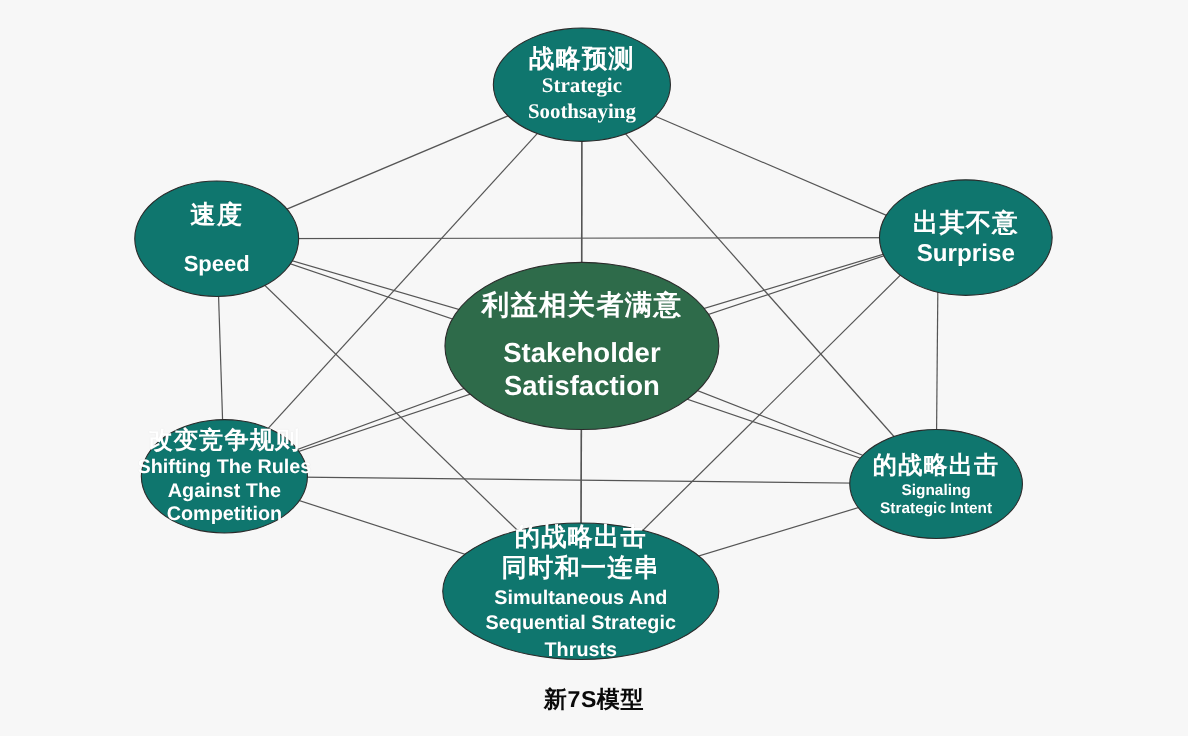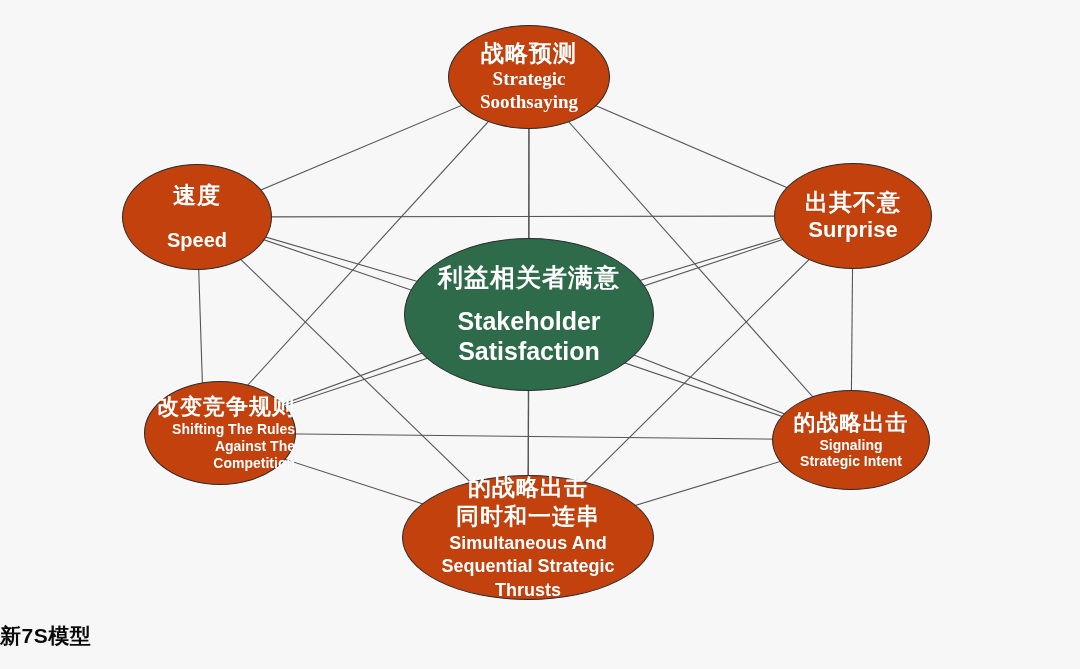--- a/index.html
+++ b/index.html
@@ -35,21 +35,21 @@
     display: flex;
     flex-direction: column;
     align-items: center;
     justify-content: center;
     text-align: center;
     color: #ffffff;
     overflow: visible;
     z-index: 5;
   }
   .node-outer {
-    background: #c2410c;
+    background: #0f766e;
   }
   .node-center {
     background: #2e6b4a;
     z-index: 6;
   }
   .label-cn {
     font-weight: bold;
     letter-spacing: 1px;
     line-height: 1.18;
     white-space: nowrap;
@@ -70,58 +70,59 @@
 
   
   #node-speed {
     left: 122px; top: 164px; width: 150px; height: 106px;
   }
   #node-speed .label-cn { font-size: 23px; margin-bottom: 19px; }
   #node-speed .label-en { font-size: 20px; }
 
   
   #node-surprise {
-    left: 774px; top: 163px; width: 158px; height: 106px; text-align: right;
+    left: 799px; top: 163px; width: 158px; height: 106px; text-align: right;
   }
   #node-surprise .label-cn { font-size: 23px; margin-bottom: 1px; }
   #node-surprise .label-en { font-size: 22px; }
 
   
   #node-stakeholder-satisfaction {
     left: 404px; top: 238px; width: 250px; height: 153px;
   }
   #node-stakeholder-satisfaction .label-cn { font-size: 25px; margin-bottom: 14px; }
   #node-stakeholder-satisfaction .label-en { font-size: 25px; text-align: center; }
 
   
   #node-shifting-rules {
-    left: 144px; top: 381px; width: 152px; height: 104px; align-items: flex-end;
+    left: 128px; top: 381px; width: 152px; height: 104px;
   }
   #node-shifting-rules .label-cn { font-size: 22px; margin-bottom: 1px; }
-  #node-shifting-rules .label-en { font-size: 14px; white-space: nowrap; }
+  #node-shifting-rules .label-en { font-size: 18px; white-space: nowrap; }
 
   
   #node-signaling-intent {
     left: 772px; top: 390px; width: 158px; height: 100px;
   }
   #node-signaling-intent .label-cn { font-size: 22px; margin-bottom: 1px; }
   #node-signaling-intent .label-en { font-size: 14px; white-space: nowrap; }
 
   
   #node-simultaneous-thrusts {
     left: 402px; top: 475px; width: 252px; height: 125px;
   }
   #node-simultaneous-thrusts .label-cn { font-size: 23px; line-height: 1.25; }
   #node-simultaneous-thrusts .label-en { font-size: 18px; margin-top: 2px; }
 
   #caption {
     position: absolute;
     left: 0;
     top: 622px;
     width: 1080px;
+    text-align: center;
     font-size: 21px;
     font-weight: bold;
     color: #0a0a0a;
     letter-spacing: 0.5px;
     z-index: 7;
   }
 </style>
 </head>
 <body>
 

